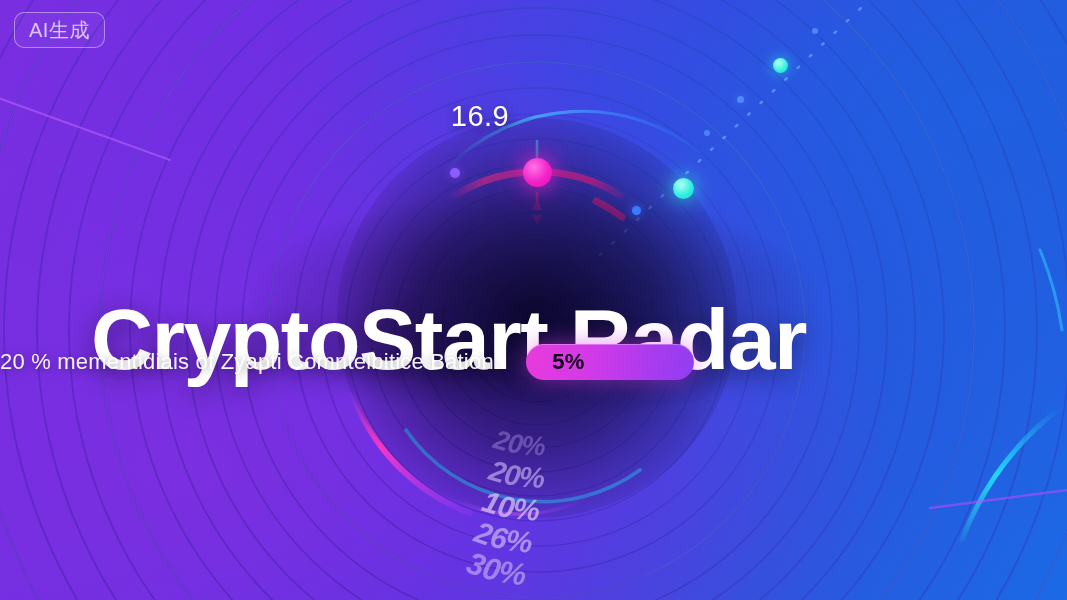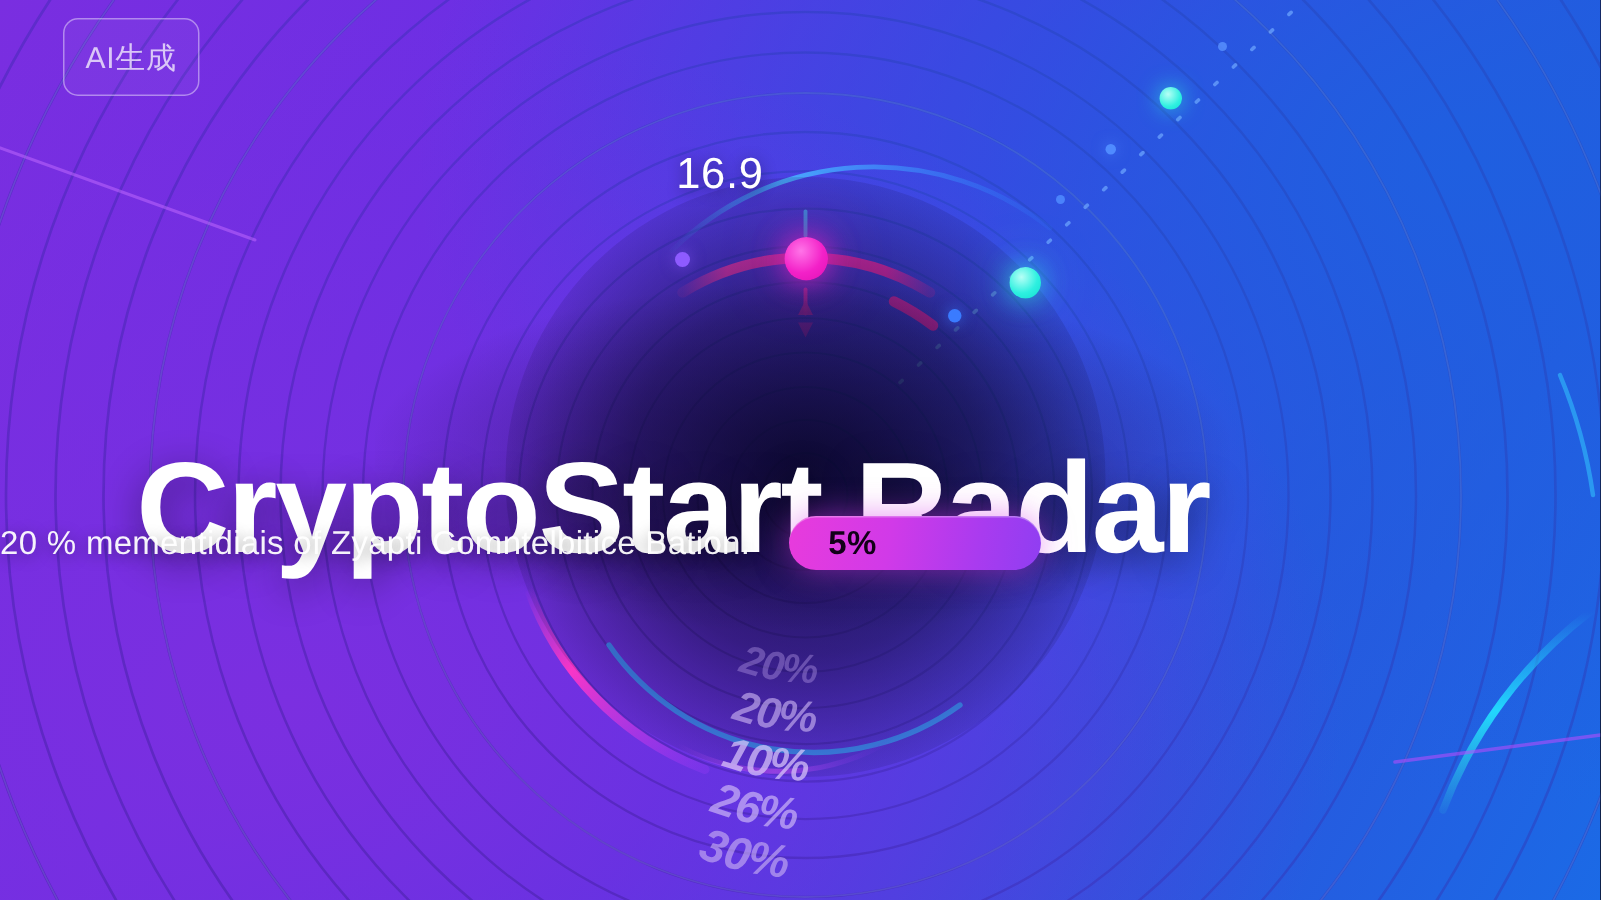--- a/index.html
+++ b/index.html
@@ -20,26 +20,25 @@
     background:radial-gradient(circle at 50% 50%, rgba(8,6,40,.82) 0%, rgba(14,10,54,.55) 42%, rgba(20,14,70,.18) 68%, rgba(20,14,70,0) 80%);
     pointer-events:none;
   }
   .vignette2{
     position:absolute;left:250px;top:190px;width:570px;height:230px;
     background:radial-gradient(ellipse at 50% 50%, rgba(6,4,32,.55) 0%, rgba(6,4,32,0) 72%);
     pointer-events:none;
   }
   
   .ai-badge{
-    position:absolute;left:14px;top:12px;height:52px;box-sizing:border-box;
+    position:absolute;left:14px;top:12px;height:36px;box-sizing:border-box;
     padding:4px 14px;display:flex;align-items:center;justify-content:center;
     border:1.6px solid rgba(255,255,255,.42);border-radius:10px;
     color:rgba(255,255,255,.72);font-size:20px;letter-spacing:.5px;
     background:rgba(255,255,255,.04);
-    margin-left:28px;
   }
   
   .value-label{
     position:absolute;left:0;top:100px;width:960px;text-align:center;
     color:#ffffff;font-size:29px;font-weight:400;letter-spacing:.5px;
     text-shadow:0 2px 10px rgba(0,0,0,.45);
   }
   
   .title{
     position:absolute;left:0;top:238px;width:897px;text-align:center;

